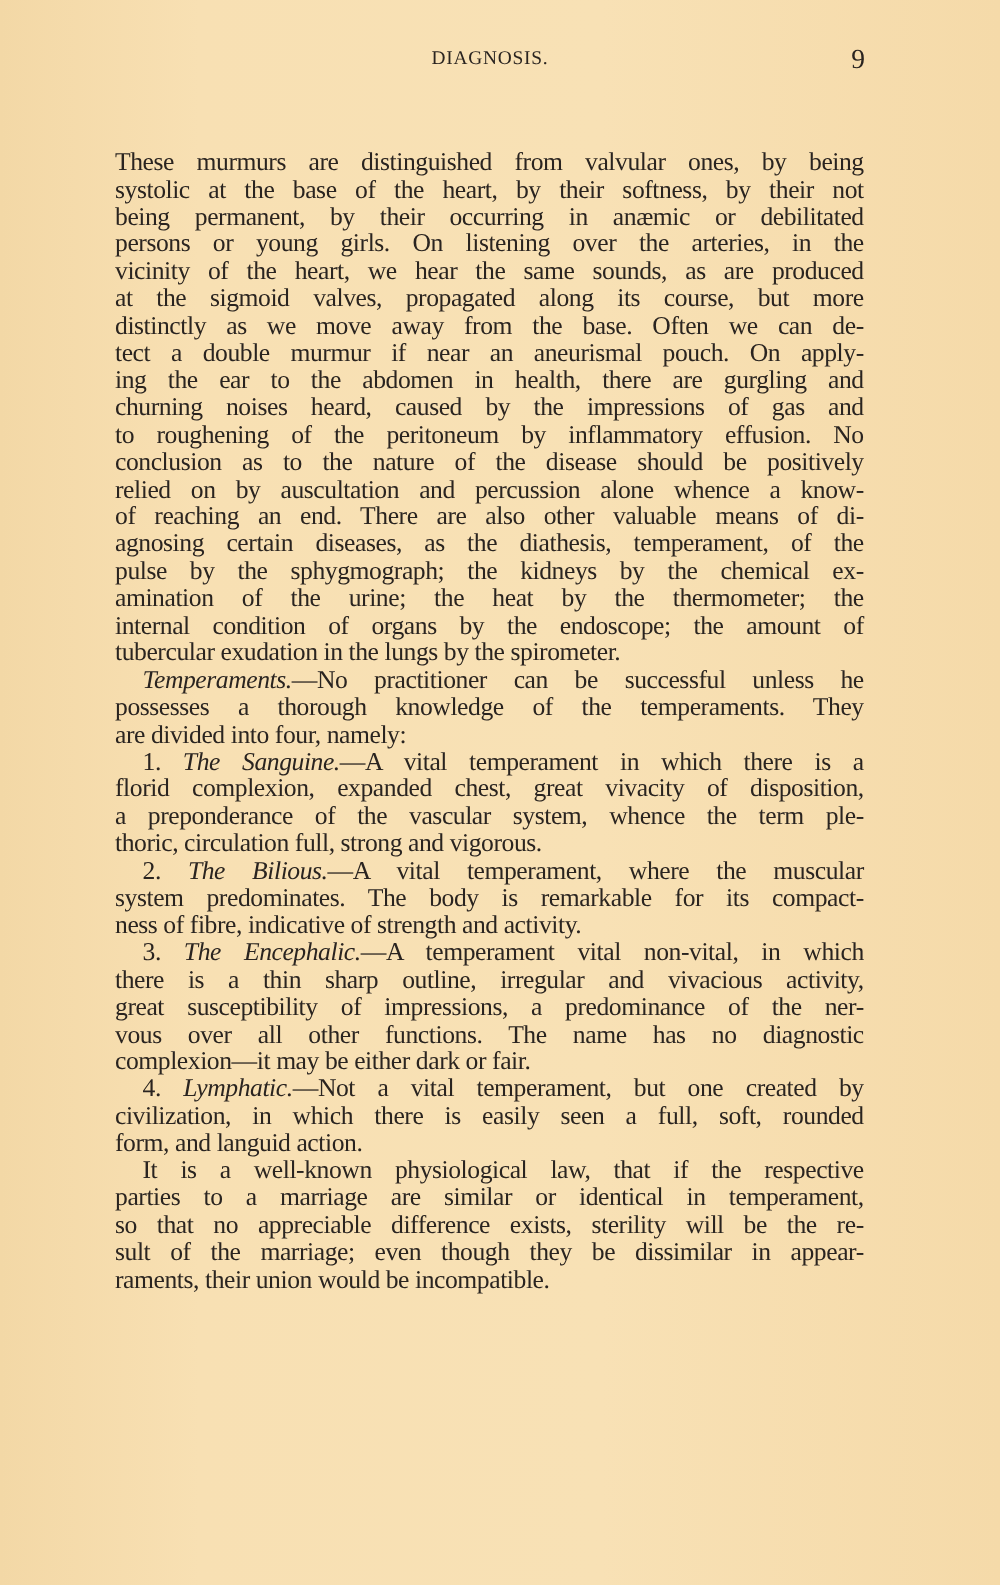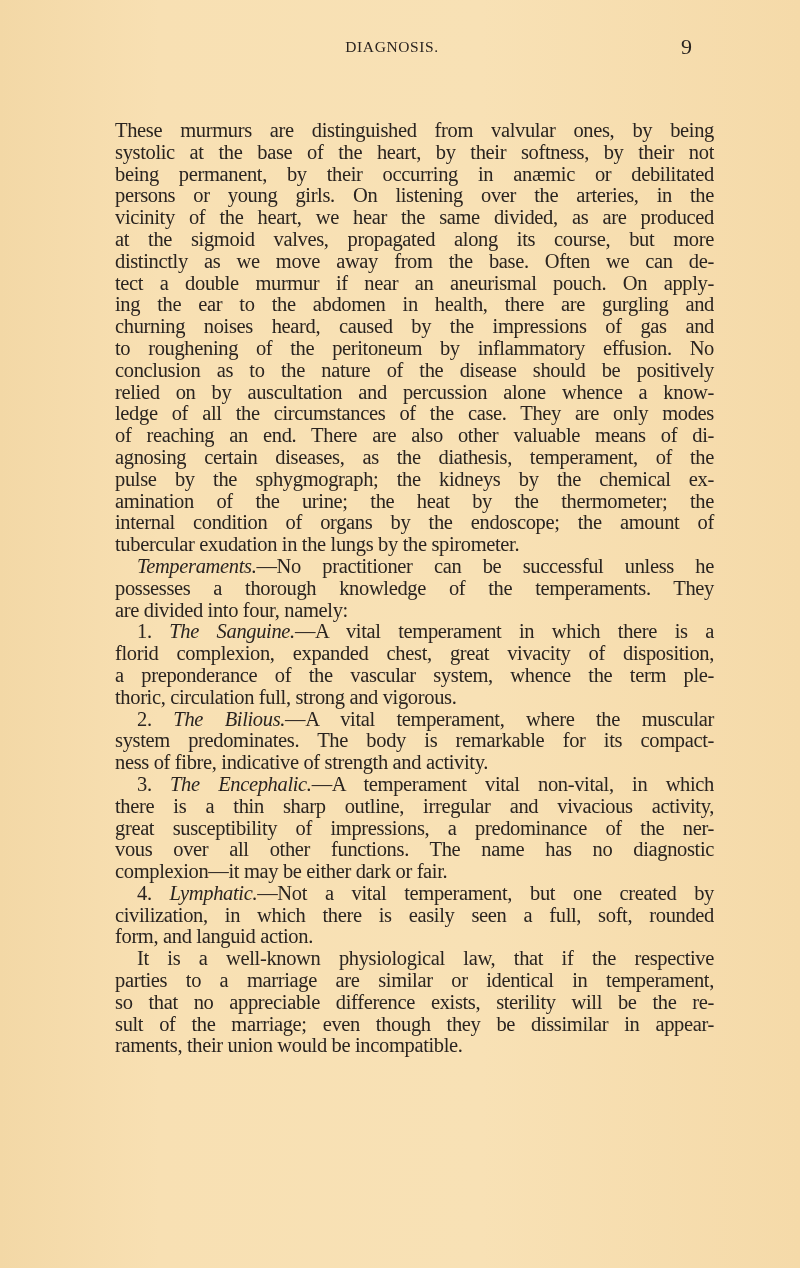--- a/index.html
+++ b/index.html
@@ -16,21 +16,21 @@
     position:absolute; top:34px; left:92px; width:600px; height:26px;
   }
   .running-title {
     position:absolute; left:0; right:0; text-align:center;
     font-size:15.5px; letter-spacing:0.6px; top:4px;
   }
   .page-number {
     position:absolute; right:0; top:0; font-size:22px;
   }
   .body-text {
-    position:absolute; left:92px; top:120px; width:599px;margin-left:23px;
+    position:absolute; left:92px; top:120px; width:599px;
   }
   .line {
     display:block; height:21.8px; line-height:21.8px;
     font-size:20.5px; white-space:nowrap;
     text-align:justify; text-align-last:justify;
     letter-spacing:-0.35px;
   }
   .line.last { text-align-last:left; }
   .line.indent { padding-left:22px; }
   .it { font-style:italic; }
@@ -45,33 +45,32 @@
     <span class="page-number">9</span>
   </div>
 
   <div class="body-text">
 
     <div>
       <span class="line">These murmurs are distinguished from valvular ones, by being</span>
       <span class="line">systolic at the base of the heart, by their softness, by their not</span>
       <span class="line">being permanent, by their occurring in anæmic or debilitated</span>
       <span class="line">persons or young girls. On listening over the arteries, in the</span>
-      <span class="line">vicinity of the heart, we hear the same divided, as are produced</span>
+      <span class="line">vicinity of the heart, we hear the same sounds, as are produced</span>
       <span class="line">at the sigmoid valves, propagated along its course, but more</span>
       <span class="line">distinctly as we move away from the base. Often we can de-</span>
       <span class="line">tect a double murmur if near an aneurismal pouch. On apply-</span>
       <span class="line">ing the ear to the abdomen in health, there are gurgling and</span>
       <span class="line">churning noises heard, caused by the impressions of gas and</span>
     </div>
 
     <div>
       <span class="line">to roughening of the peritoneum by inflammatory effusion. No</span>
       <span class="line">conclusion as to the nature of the disease should be positively</span>
       <span class="line">relied on by auscultation and percussion alone whence a know-</span>
-      <span class="line">ledge of all the circumstances of the case. They are only modes</span>
       <span class="line">of reaching an end. There are also other valuable means of di-</span>
       <span class="line">agnosing certain diseases, as the diathesis, temperament, of the</span>
       <span class="line">pulse by the sphygmograph; the kidneys by the chemical ex-</span>
       <span class="line">amination of the urine; the heat by the thermometer; the</span>
       <span class="line">internal condition of organs by the endoscope; the amount of</span>
       <span class="line last">tubercular exudation in the lungs by the spirometer.</span>
     </div>
 
     <div>
       <span class="line indent"><span class="it">Temperaments.</span><span>—No practitioner can be successful unless he</span></span>

